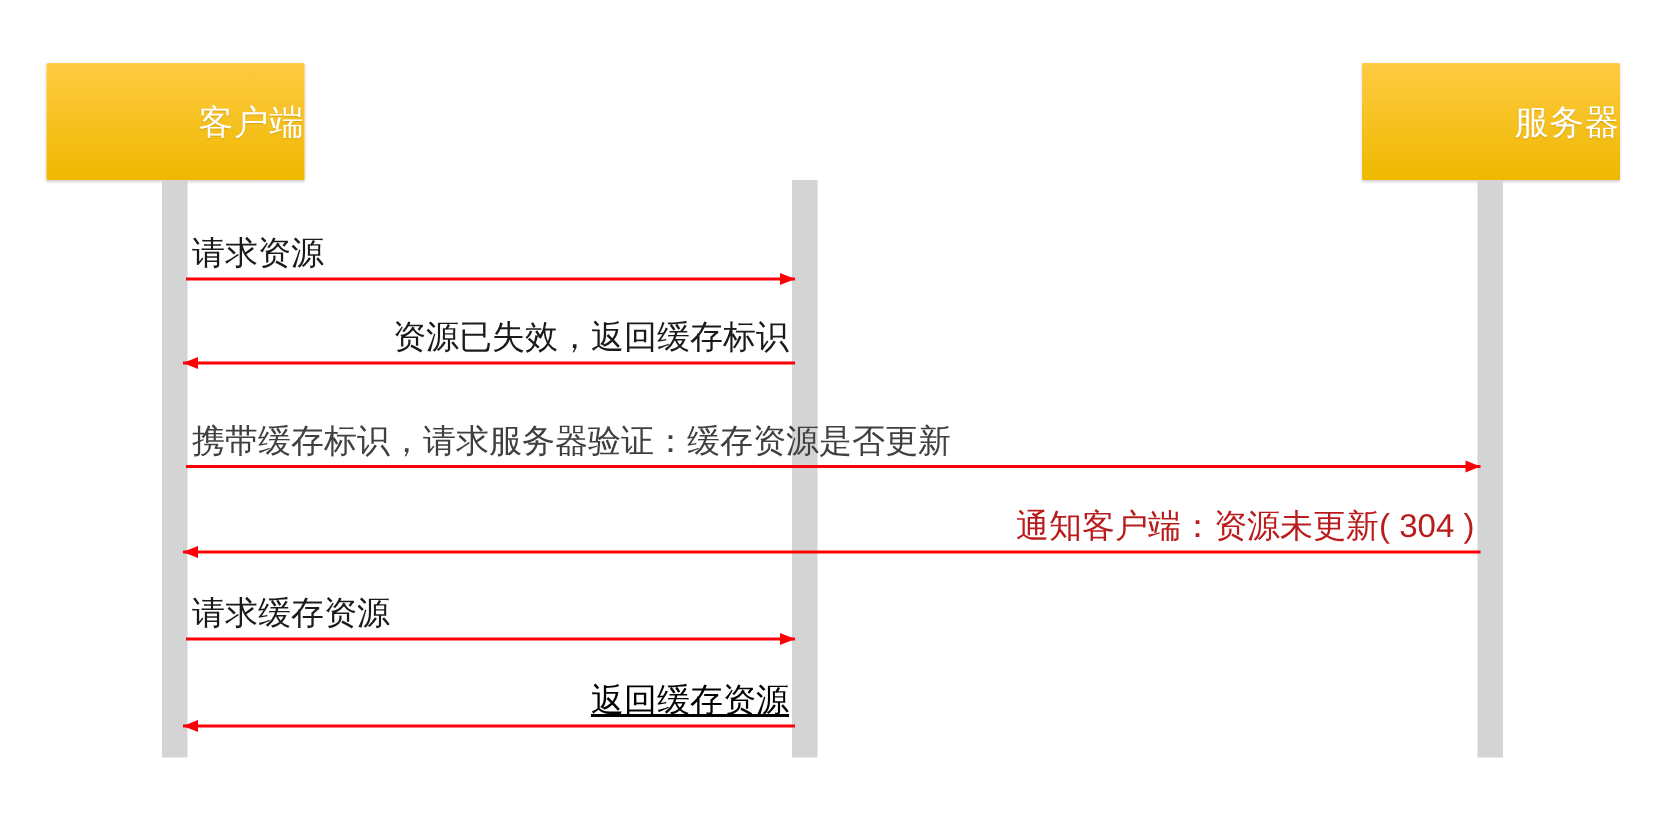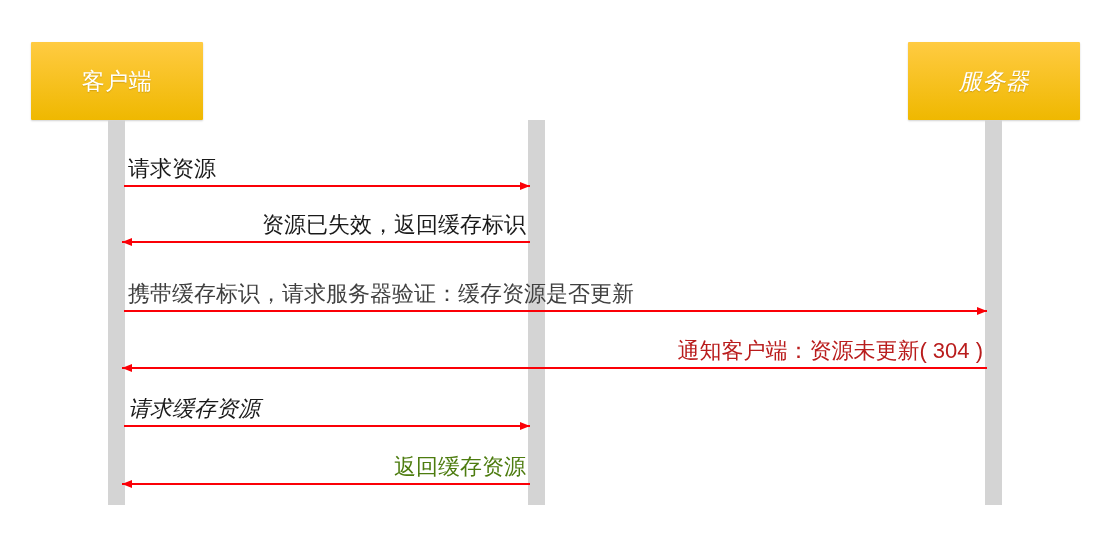--- a/index.html
+++ b/index.html
@@ -17,21 +17,21 @@
     background: #ffffff;
     overflow: hidden;
   }
 
   
   .participant {
     position: absolute;
     box-sizing: border-box;
     display: flex;
     align-items: center;
-    justify-content: center;
+    justify-content: flex-end;
     border-radius: 1px;
     box-shadow: 0 1px 2px rgba(0,0,0,0.18);
   }
   .participant .p-label {
     color: #ffffff;
     font-size: 23px;
     line-height: 1;
     letter-spacing: 0.5px;
     white-space: nowrap;
     text-shadow: 0 1px 1px rgba(150,110,0,0.35);
@@ -83,21 +83,21 @@
   .msg-label.align-right { right: 4px; }
 </style>
 </head>
 <body>
 
 <div id="diagram">
 
   <div class="participant" style="left: 31px; top: 42px; width: 172px; height: 78px; background: linear-gradient(rgb(255, 203, 66) 0%, rgb(239, 184, 0) 100%);">
     <span class="p-label">客户端</span>
   </div>
-  <div class="participant" style="left: 908px; top: 42px; width: 172px; height: 78px; background: linear-gradient(rgb(255, 203, 66) 0%, rgb(239, 184, 0) 100%); font-style: italic;">
+  <div class="participant" style="left: 908px; top: 42px; width: 172px; height: 78px; background: linear-gradient(rgb(255, 203, 66) 0%, rgb(239, 184, 0) 100%);">
     <span class="p-label">服务器</span>
   </div>
 
   <div class="lifeline" style="left: 108px; top: 120px; width: 17px; height: 385px; background: rgb(212, 212, 212);"></div>
   <div class="lifeline" style="left: 528px; top: 120px; width: 17px; height: 385px; background: rgb(212, 212, 212);"></div>
   <div class="lifeline" style="left: 985px; top: 120px; width: 17px; height: 385px; background: rgb(212, 212, 212);"></div>
 
   <div class="message" style="left: 124px; top: 185px; width: 406px;">
     <div class="msg-line" style="width: 406px; background: rgb(251, 0, 7);">
       <span class="arrowhead right" style="border-left-color: rgb(251, 0, 7);"></span>
@@ -123,23 +123,23 @@
     <div class="msg-line" style="width: 865px; background: rgb(251, 0, 7);">
       <span class="arrowhead left" style="border-right-color: rgb(251, 0, 7);"></span>
     </div>
     <span class="msg-label align-right" style="color: #b91c1c;">通知客户端：资源未更新( 304 )</span>
   </div>
 
   <div class="message" style="left: 124px; top: 425px; width: 406px;">
     <div class="msg-line" style="width: 406px; background: rgb(251, 0, 7);">
       <span class="arrowhead right" style="border-left-color: rgb(251, 0, 7);"></span>
     </div>
-    <span class="msg-label align-left" style="color: rgb(26, 26, 26); font-style: italic;">请求缓存资源</span>
+    <span class="msg-label align-left" style="color: rgb(26, 26, 26);">请求缓存资源</span>
   </div>
 
   <div class="message" style="left: 122px; top: 483px; width: 408px;">
     <div class="msg-line" style="width: 408px; background: rgb(251, 0, 7);">
       <span class="arrowhead left" style="border-right-color: rgb(251, 0, 7);"></span>
     </div>
-    <span class="msg-label align-right" style="color: #4d7c0f;">返回缓存资源</span>
+    <span class="msg-label align-right" style="color: #000000; text-decoration: underline;">返回缓存资源</span>
   </div>
 
 </div>
 
 </body></html>

